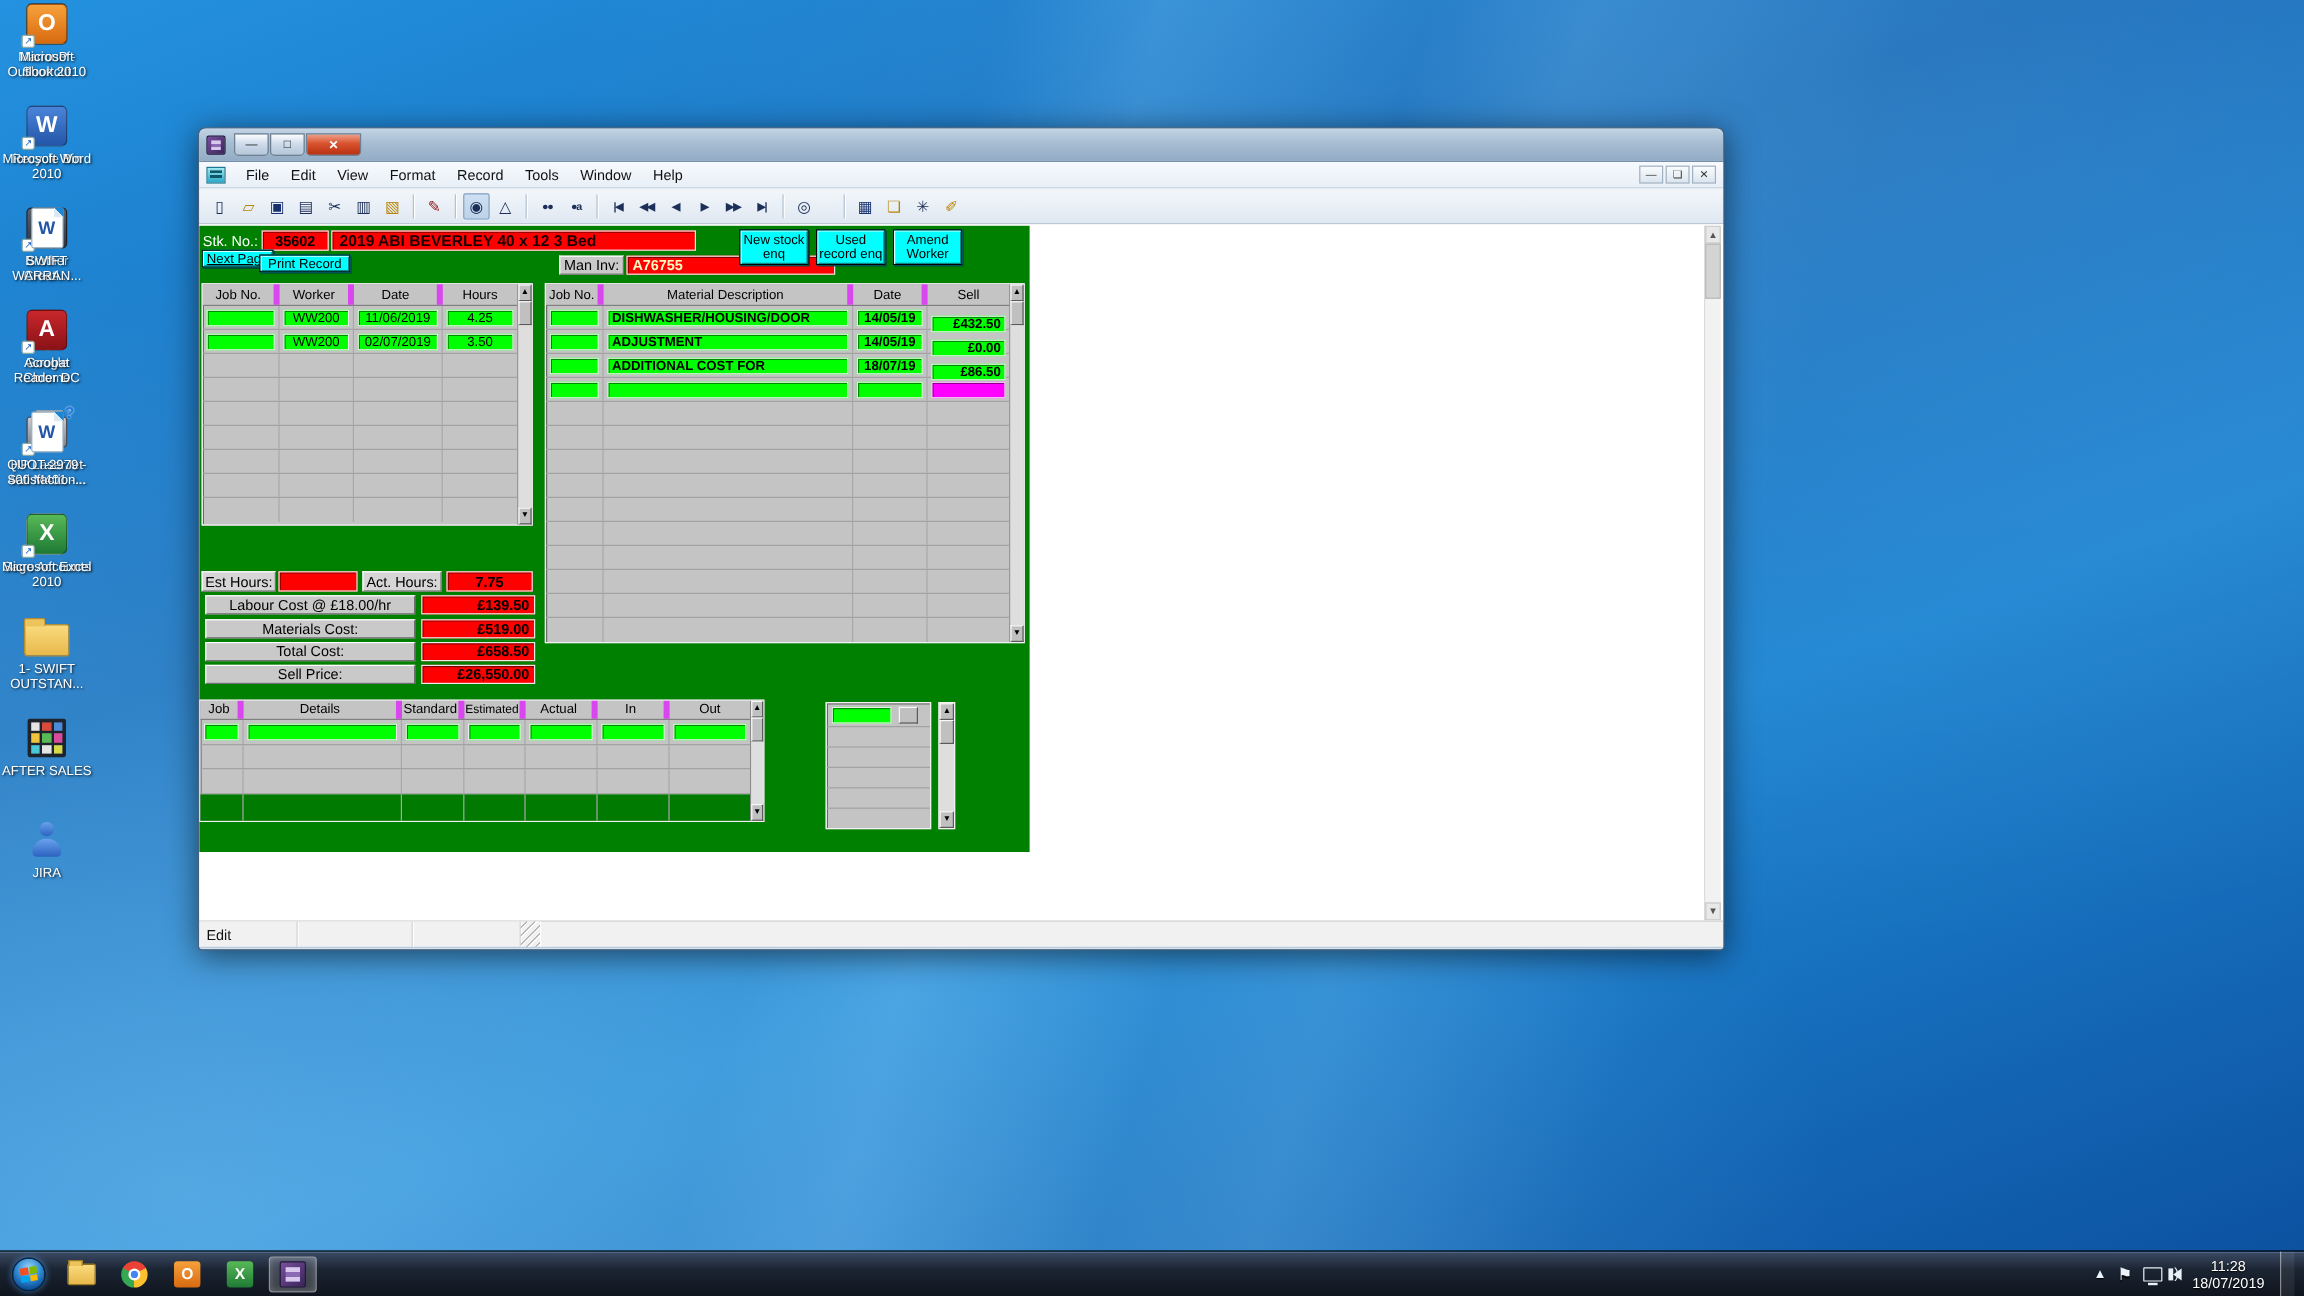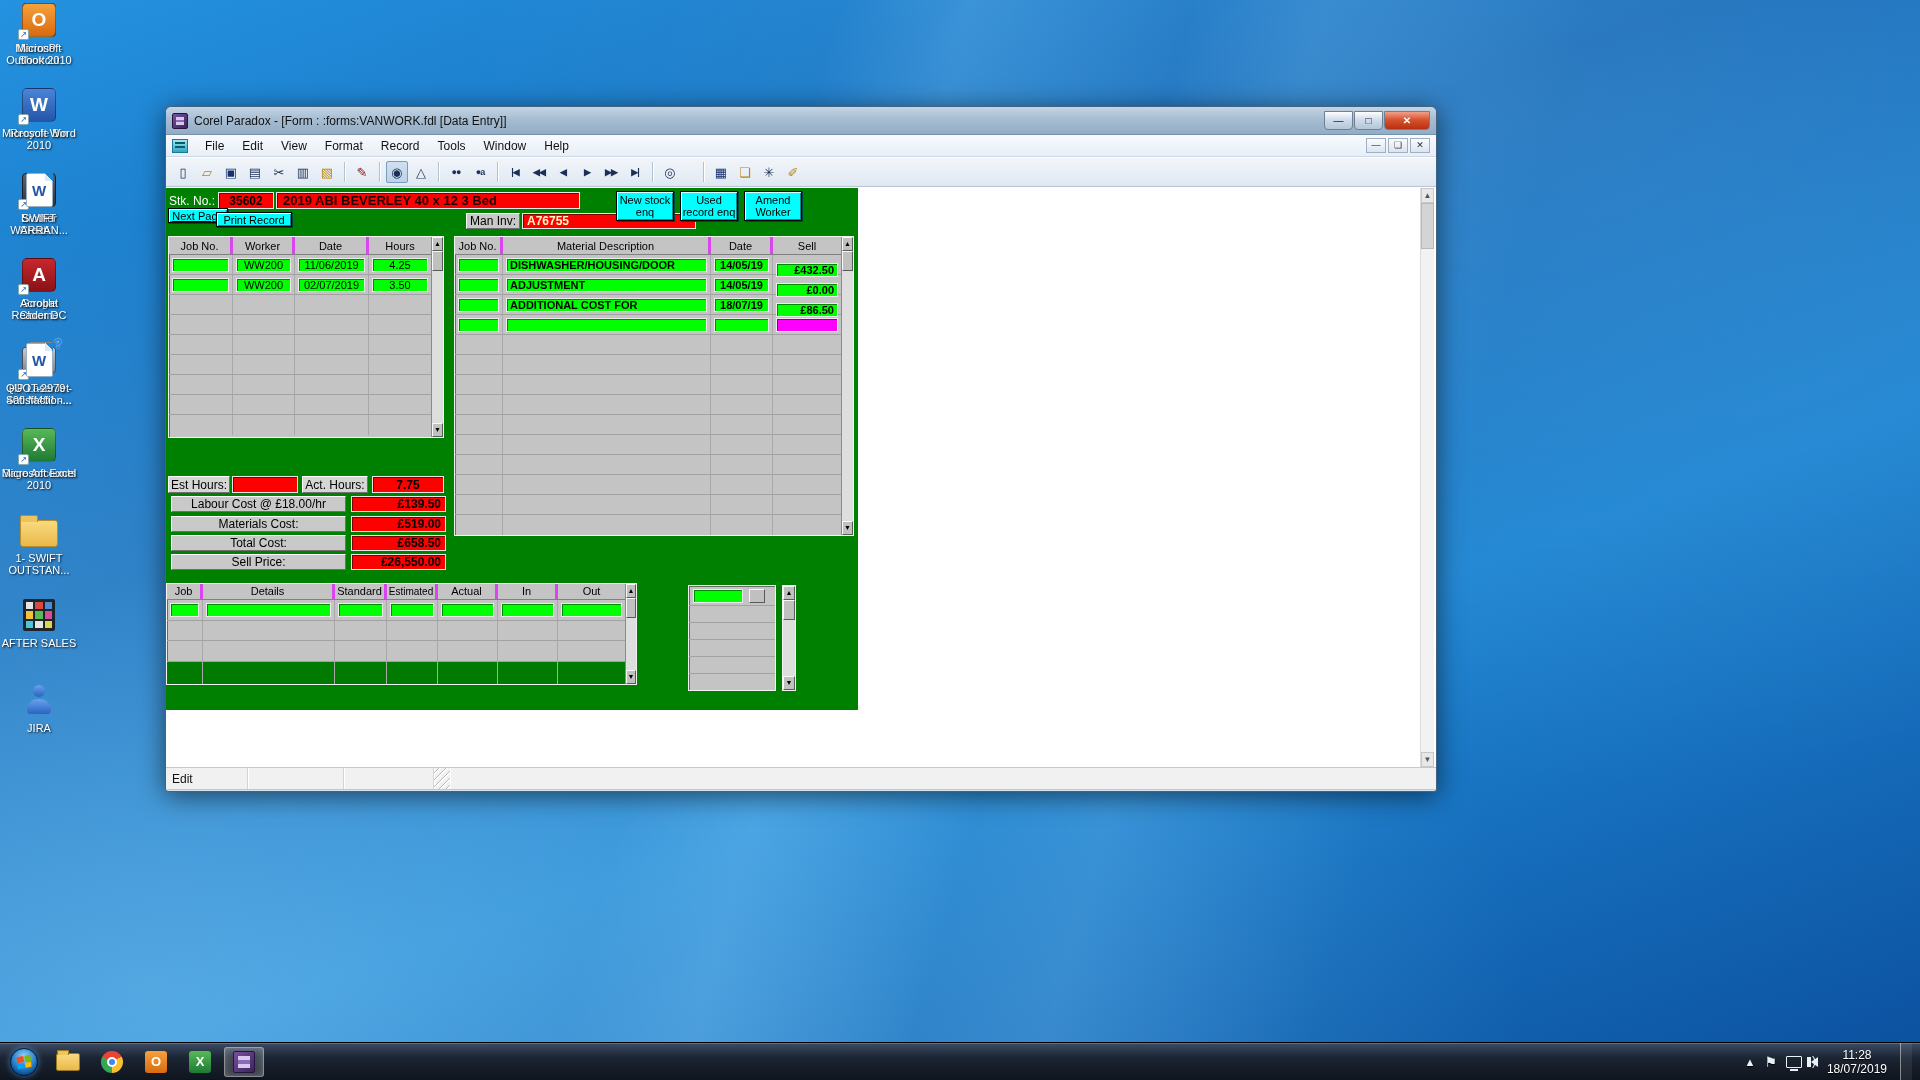--- a/index.html
+++ b/index.html
@@ -102,21 +102,21 @@
     font-size:12px; font-weight:bold; color:#000; display:flex; align-items:center; justify-content:center; }
   .banner { position:absolute; background:#f00; border:1px solid #e8e8e8; box-shadow:inset 1px 1px 0 rgba(0,0,0,.5);
     color:#1a0000; font-size:13px; font-weight:bold; display:flex; align-items:center; padding-left:6px; }
   .cyan-btn { position:absolute; background:#00ffff; border:1px solid #000; box-shadow:inset 1px 1px 0 #d8ffff, inset -1px -1px 0 #0a8a8a, 1px 1px 0 #004040;
     color:#000; font-size:11px; display:flex; align-items:center; justify-content:center; text-align:center; line-height:12px; cursor:default; }
   .gray-tile { position:absolute; background:#c9c9c9; border:1px solid #fff; border-right-color:#707070; border-bottom-color:#707070;
     color:#000; font-size:12px; display:flex; align-items:center; justify-content:center; }
 
   .tbl { position:absolute; background:#c4c4c4; border:1px solid #f2f2f2; box-shadow:inset 1px 1px 0 #6a6a6a; }
   .thead { display:flex; height:18px; border-bottom:1px solid #808080; background:#c4c4c4; }
-  .th { font-size:11px; color:#000; display:flex; align-items:center; justify-content:center; border-right:3px solid #d946ef; }
+  .th { font-size:11px; color:#000; display:flex; align-items:center; justify-content:center; border-right:5px solid #d946ef; }
   .trow { display:flex; height:20px; border-bottom:1px solid #a2a2a2; }
   .td { height:100%; display:flex; align-items:center; border-right:1px solid #a8a8a8; }
   .cell { flex:1; margin:2px 3px; height:14px; background:#00ff00; border:1px solid #ececec; box-shadow:inset 1px 1px 0 rgba(0,0,0,.45);
     font-size:11px; color:#000; display:flex; align-items:center; justify-content:center; overflow:hidden; white-space:nowrap; }
   .cell.lft { justify-content:flex-start; padding-left:3px; font-weight:bold; }
   .cell.rgt { justify-content:flex-end; padding-right:3px; font-weight:bold;margin-top:13px; }
   .cell.bld { font-weight:bold; }
   .cell.mag { background:#ff00ff; }
   .greenrow { background:#007a00; }
 
@@ -286,21 +286,20 @@
           <div class="g-sq g-excel">X</div>
           <span class="sc-arrow">↗</span>
         </div>
       <div class="lbl">Microsoft Excel 2010</div>
     </div>
   </div>
 
   <div class="app-window">
     <div class="titlebar">
       <div class="title-icon"></div>
-      <div class="title-text">Corel Paradox - [Form : :forms:VANWORK.fdl [Data Entry]]</div>
       <div class="win-controls">
         <div class="wc min">—</div>
         <div class="wc max">□</div>
         <div class="wc close">✕</div>
       </div>
     </div>
 
     <div class="menubar">
       <div class="menu-app-icon"></div>
       <div class="menu-item">File</div>

